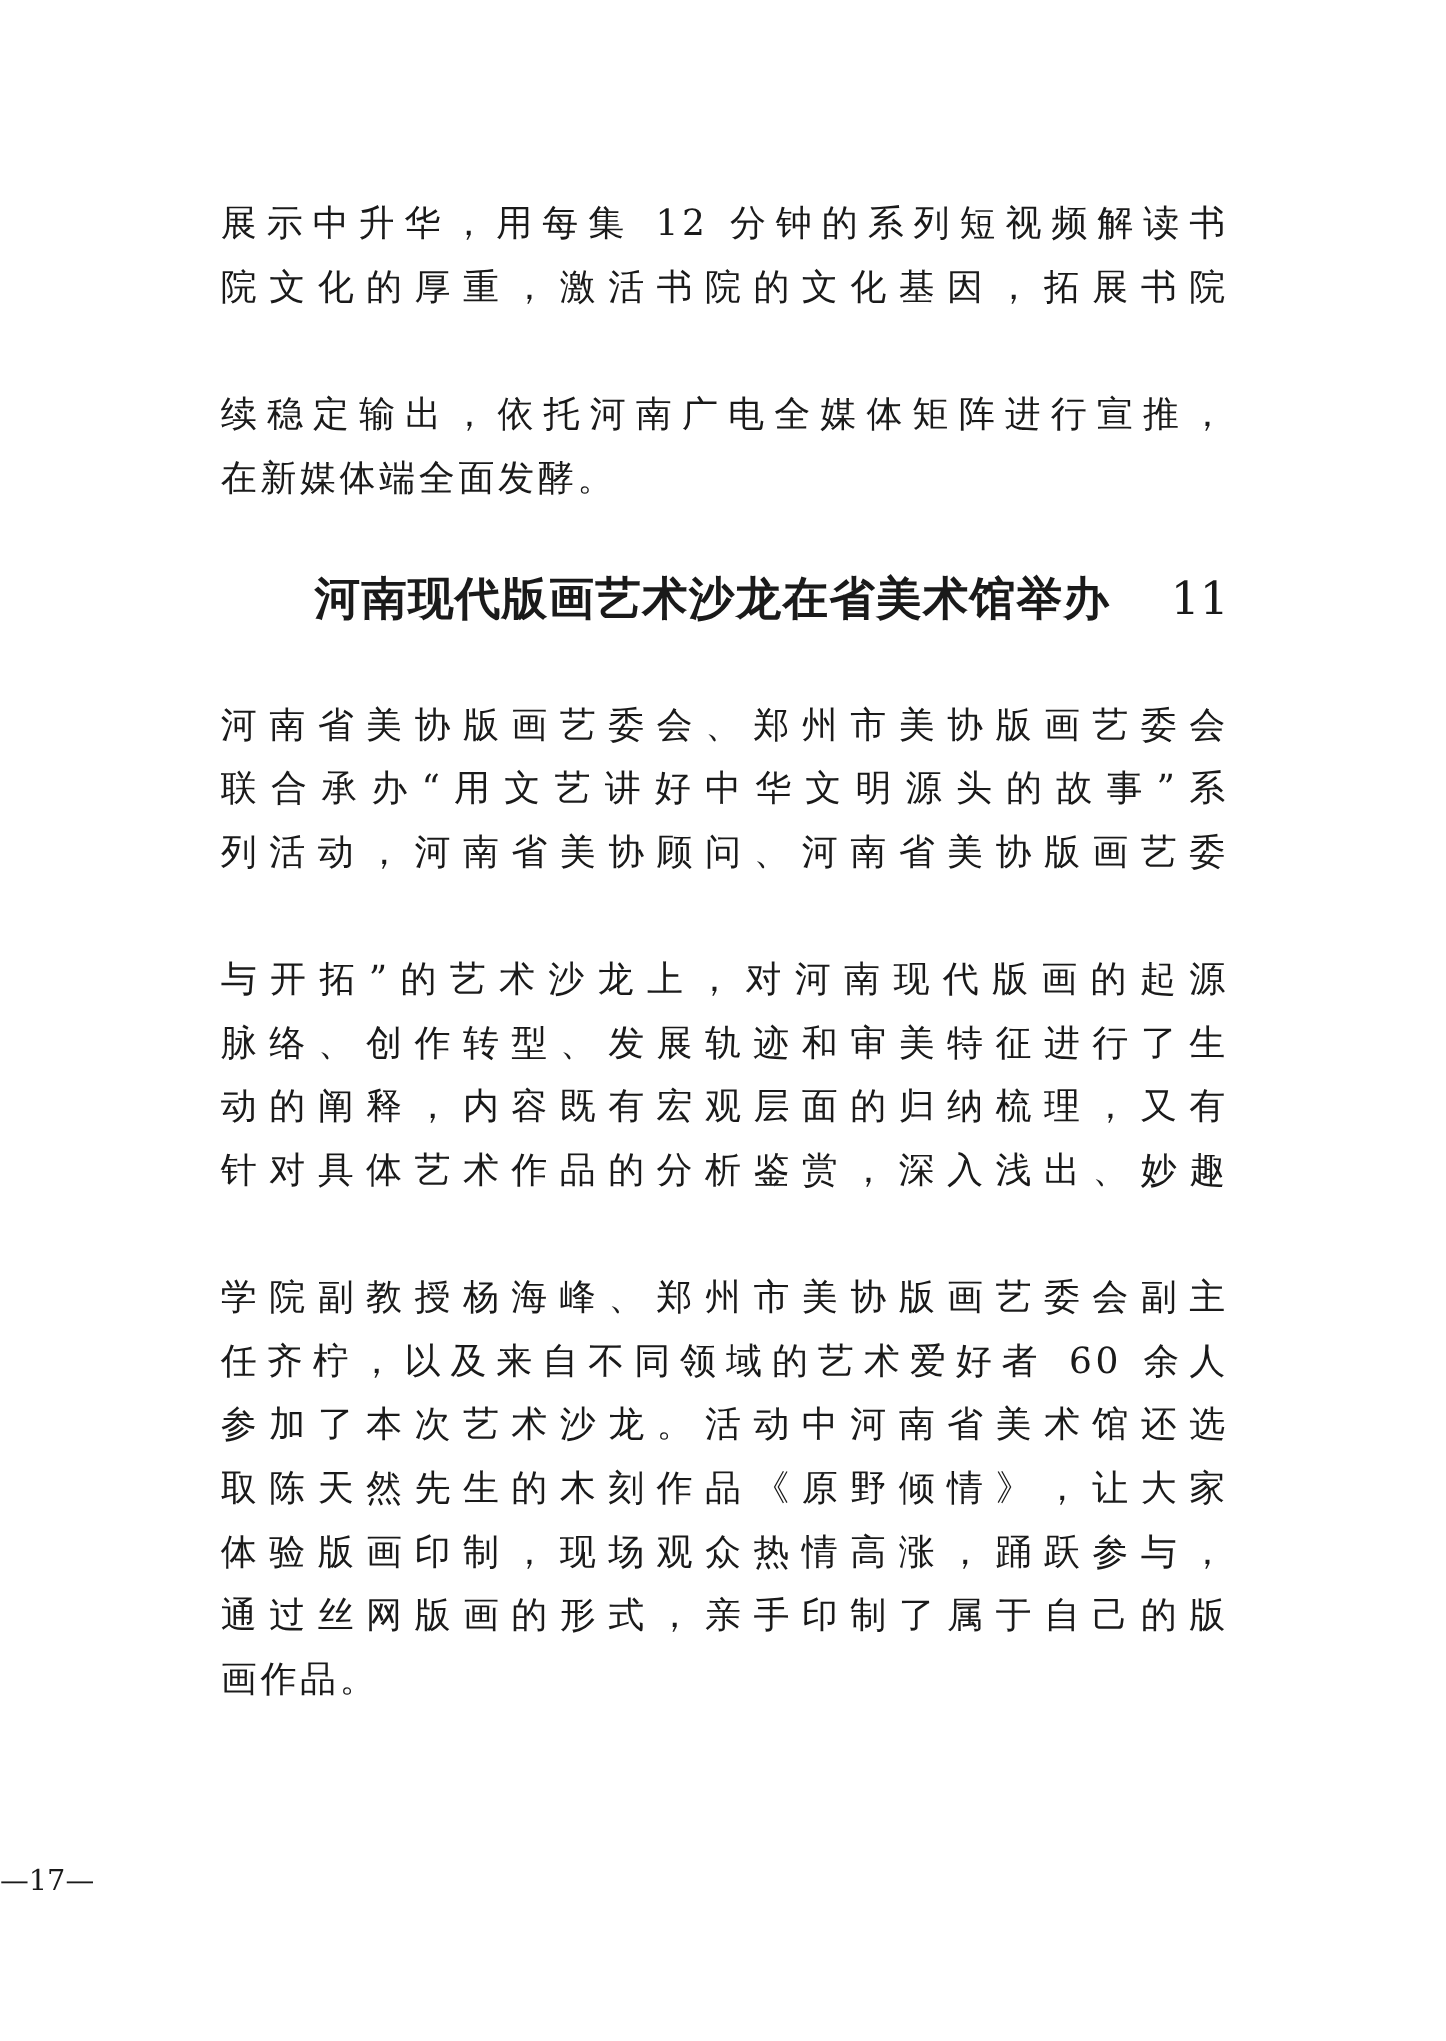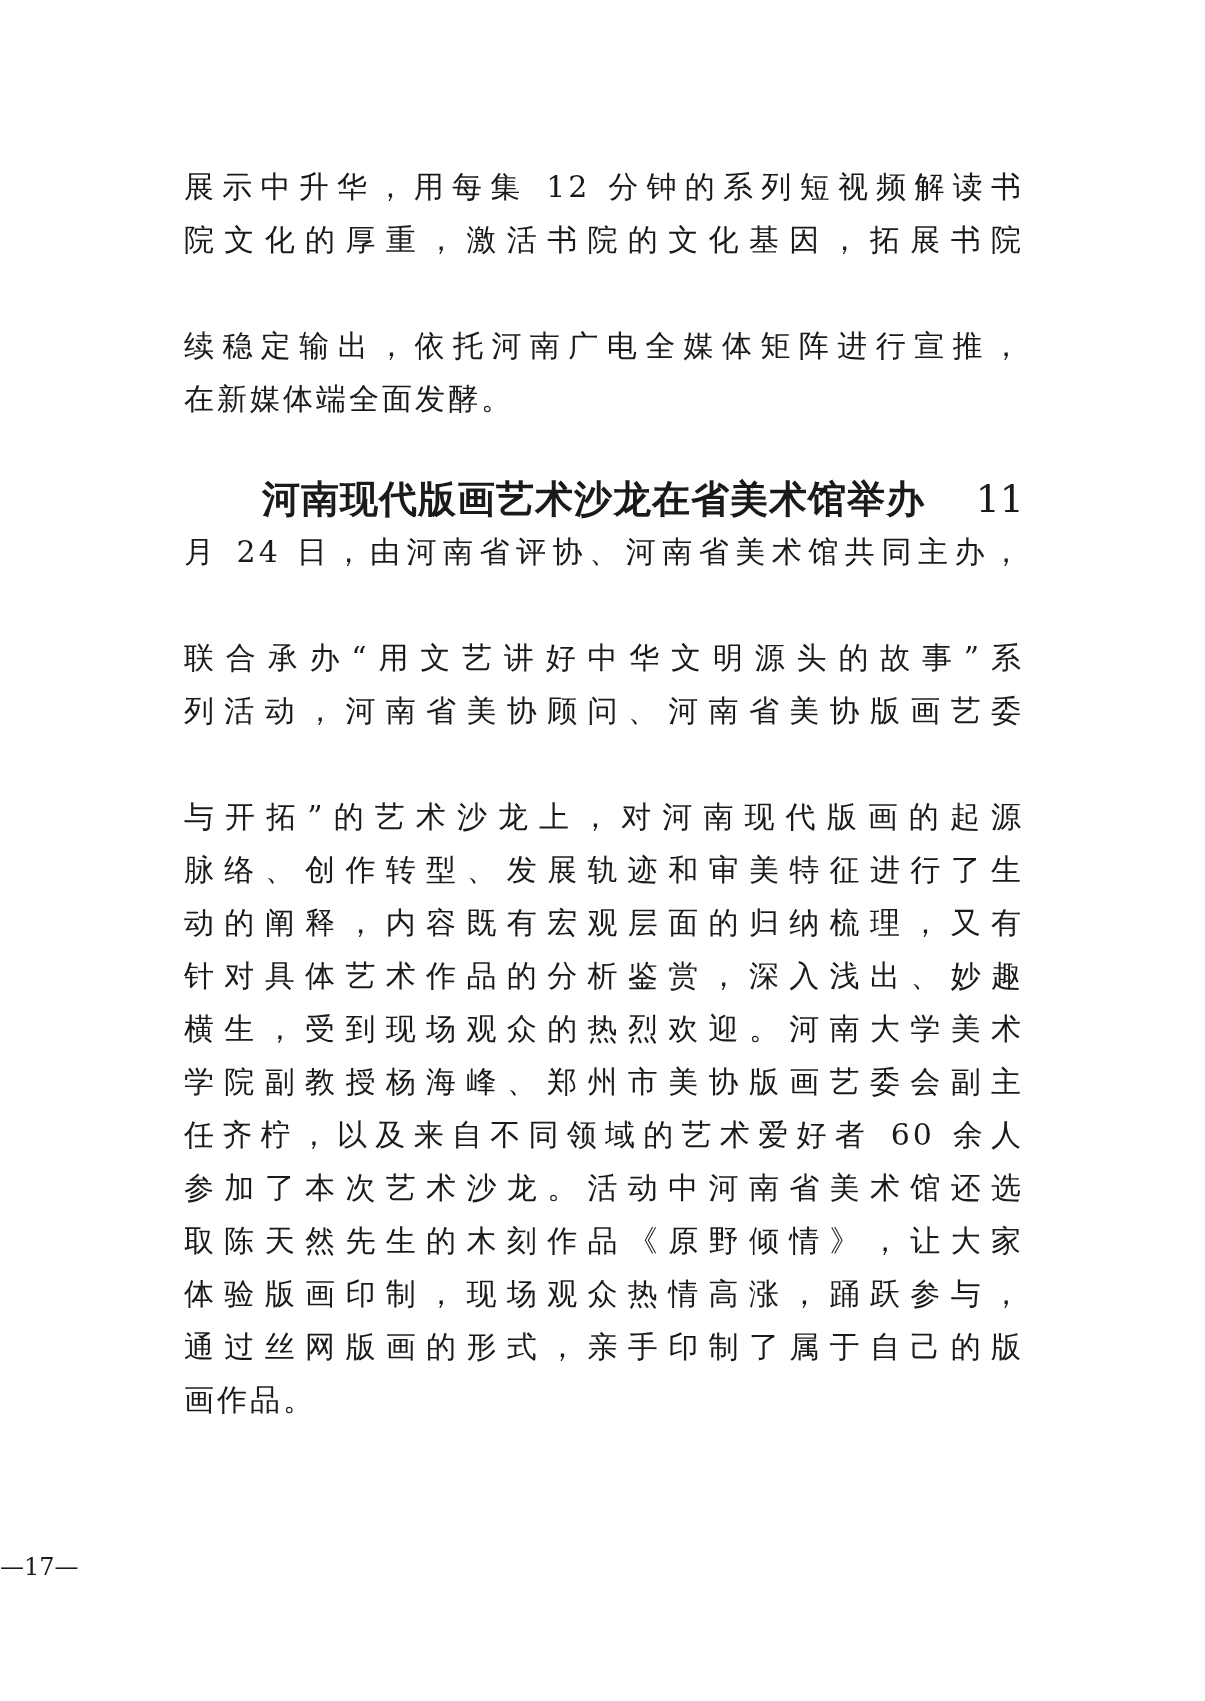--- a/index.html
+++ b/index.html
@@ -20,28 +20,27 @@
   <div class="line" style="top:160px">展示中升华，用每集 12 分钟的系列短视频解读书</div>
   <div class="line" style="top:213px">院文化的厚重，激活书院的文化基因，拓展书院</div>
   <div class="line" style="top:319px">续稳定输出，依托河南广电全媒体矩阵进行宣推，</div>
   <div class="line last" style="top:372px">在新媒体端全面发酵。</div>
 
   <div class="hd-wrap" style="top:472px">
     <span class="heading">河南现代版画艺术沙龙在省美术馆举办</span>
     <span>11</span>
   </div>
 
-  <div class="line" style="top:525px">月 24 日，由河南省评协、河南省美术馆共同主办，</div>
+  <div class="line" style="top:578px">河南省美协版画艺委会、郑州市美协版画艺委会</div>
   <div class="line" style="top:631px">联合承办“用文艺讲好中华文明源头的故事”系</div>
   <div class="line" style="top:684px">列活动，河南省美协顾问、河南省美协版画艺委</div>
   <div class="line" style="top:790px">与开拓”的艺术沙龙上，对河南现代版画的起源</div>
   <div class="line" style="top:843px">脉络、创作转型、发展轨迹和审美特征进行了生</div>
   <div class="line" style="top:896px">动的阐释，内容既有宏观层面的归纳梳理，又有</div>
   <div class="line" style="top:949px">针对具体艺术作品的分析鉴赏，深入浅出、妙趣</div>
-  <div class="line" style="top:1002px">横生，受到现场观众的热烈欢迎。河南大学美术</div>
   <div class="line" style="top:1055px">学院副教授杨海峰、郑州市美协版画艺委会副主</div>
   <div class="line" style="top:1108px">任齐柠，以及来自不同领域的艺术爱好者 60 余人</div>
   <div class="line" style="top:1161px">参加了本次艺术沙龙。活动中河南省美术馆还选</div>
   <div class="line" style="top:1214px">取陈天然先生的木刻作品《原野倾情》，让大家</div>
   <div class="line" style="top:1267px">体验版画印制，现场观众热情高涨，踊跃参与，</div>
   <div class="line" style="top:1320px">通过丝网版画的形式，亲手印制了属于自己的版</div>
   <div class="line last" style="top:1373px">画作品。</div>
 
   <div class="page-num">—17—</div>
 </div>

